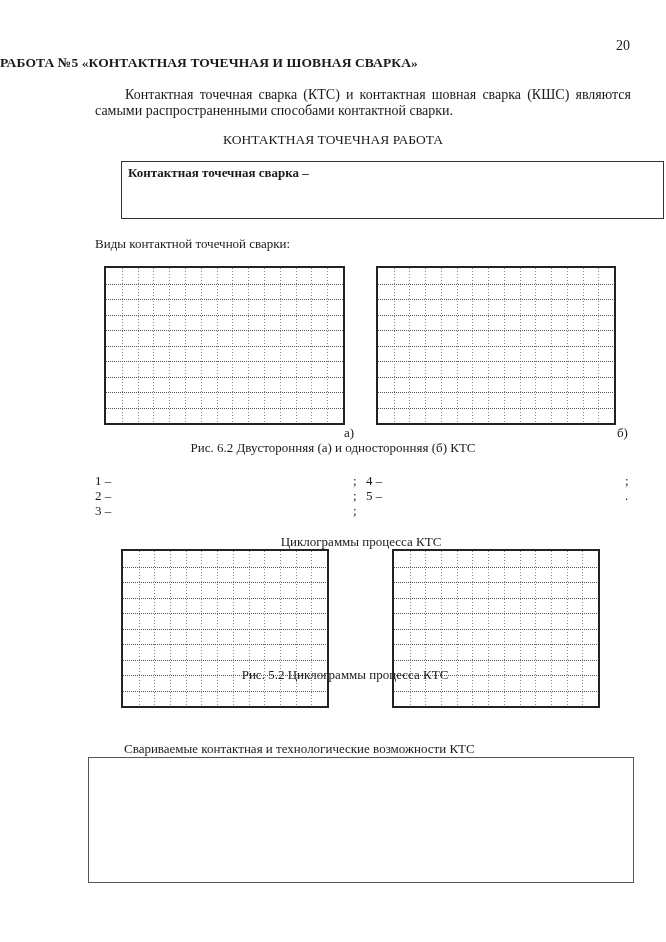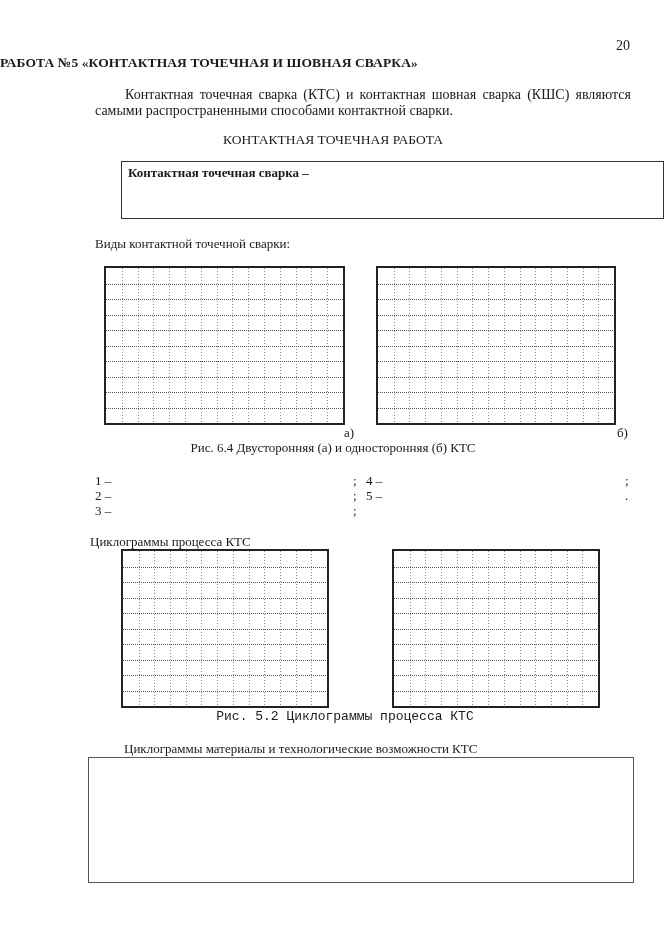--- a/index.html
+++ b/index.html
@@ -19,21 +19,21 @@
   .types-label { left: 95px; top: 236px; font-size: 13px; }
   .grid {
     border: 2px solid #222;
     box-sizing: border-box;
     background-color: #fff;
   }
   .grid svg { display: block; width: 100%; height: 100%; }
   .fig-letter { font-size: 13px; }
   .caption { left: 0; width: 666px; text-align: center; font-size: 13px; }
   .list-item { font-size: 13px; }
-  .cycl-title { left: 0; width: 632px; top: 534px; text-align: left; font-size: 13px; padding-left: 90px; box-sizing: border-box; }
+  .cycl-title { left: 0; width: 632px; top: 534px; text-align: center; font-size: 13px; padding-left: 90px; box-sizing: border-box; }
   .mat-label { left: 124px; top: 741px; font-size: 13px; }
   .mat-box { left: 88px; top: 757px; width: 544px; height: 124px; border: 1.5px solid #555; }
 </style>
 </head>
 <body>
 
 <div class="abs page-num">20</div>
 <div class="abs title">РАБОТА №5 «КОНТАКТНАЯ ТОЧЕЧНАЯ И ШОВНАЯ СВАРКА»</div>
 <div class="abs intro"><span class="indent"></span><span>Контактная точечная сварка (КТС) и контактная шовная сварка (КШС) являются самыми распространенными способами контактной сварки.</span></div>
 <div class="abs subtitle">КОНТАКТНАЯ ТОЧЕЧНАЯ РАБОТА</div>
@@ -93,21 +93,21 @@
       <line y1="62.5" y2="62.5" x1="0" x2="236" stroke="#555" stroke-width="1" stroke-dasharray="1,1"></line>
       <line y1="78.5" y2="78.5" x1="0" x2="236" stroke="#555" stroke-width="1" stroke-dasharray="1,1"></line>
       <line y1="93.5" y2="93.5" x1="0" x2="236" stroke="#555" stroke-width="1" stroke-dasharray="1,1"></line>
       <line y1="109.5" y2="109.5" x1="0" x2="236" stroke="#555" stroke-width="1" stroke-dasharray="1,1"></line>
       <line y1="124.5" y2="124.5" x1="0" x2="236" stroke="#555" stroke-width="1" stroke-dasharray="1,1"></line>
       <line y1="140.5" y2="140.5" x1="0" x2="236" stroke="#555" stroke-width="1" stroke-dasharray="1,1"></line>
     </svg>
   </div>
 <div class="abs fig-letter" style="left:344px; top:425px;">а)</div>
 <div class="abs fig-letter" style="left:617px; top:425px;">б)</div>
-<div class="abs caption" style="top:440px;">Рис. 6.4 Двусторонняя (а) и односторонняя (б) КТС</div>
+<div class="abs caption" style="top:440px;">Рис. 6.2 Двусторонняя (а) и односторонняя (б) КТС</div>
 
 <div class="abs list-item" style="left:95px; top:473px;"><span>1 –</span></div>
 <div class="abs list-item" style="left:353px; top:473px;">;</div>
 <div class="abs list-item" style="left:95px; top:488px;"><span>2 –</span></div>
 <div class="abs list-item" style="left:353px; top:488px;">;</div>
 <div class="abs list-item" style="left:95px; top:503px;"><span>3 –</span></div>
 <div class="abs list-item" style="left:353px; top:503px;">;</div>
 <div class="abs list-item" style="left:366px; top:473px;"><span>4 –</span></div>
 <div class="abs list-item" style="left:625px; top:473px;">;</div>
 <div class="abs list-item" style="left:366px; top:488px;"><span>5 –</span></div>
@@ -157,16 +157,16 @@
       <line y1="31.5" y2="31.5" x1="0" x2="204" stroke="#555" stroke-width="1" stroke-dasharray="1,1"></line>
       <line y1="47.5" y2="47.5" x1="0" x2="204" stroke="#555" stroke-width="1" stroke-dasharray="1,1"></line>
       <line y1="62.5" y2="62.5" x1="0" x2="204" stroke="#555" stroke-width="1" stroke-dasharray="1,1"></line>
       <line y1="78.5" y2="78.5" x1="0" x2="204" stroke="#555" stroke-width="1" stroke-dasharray="1,1"></line>
       <line y1="93.5" y2="93.5" x1="0" x2="204" stroke="#555" stroke-width="1" stroke-dasharray="1,1"></line>
       <line y1="109.5" y2="109.5" x1="0" x2="204" stroke="#555" stroke-width="1" stroke-dasharray="1,1"></line>
       <line y1="124.5" y2="124.5" x1="0" x2="204" stroke="#555" stroke-width="1" stroke-dasharray="1,1"></line>
       <line y1="140.5" y2="140.5" x1="0" x2="204" stroke="#555" stroke-width="1" stroke-dasharray="1,1"></line>
     </svg>
   </div>
-<div class="abs caption" style="top:709px; padding-left:24px; box-sizing:border-box;font-family:Liberation Mono, monospace;">Рис. 5.2 Циклограммы процесса КТС</div>
+<div class="abs caption" style="top:667px; padding-left:24px; box-sizing:border-box;">Рис. 5.2 Циклограммы процесса КТС</div>
 
-<div class="abs mat-label">Циклограммы материалы и технологические возможности КТС</div>
+<div class="abs mat-label">Свариваемые контактная и технологические возможности КТС</div>
 <div class="abs mat-box"></div>
 
 </body></html>

